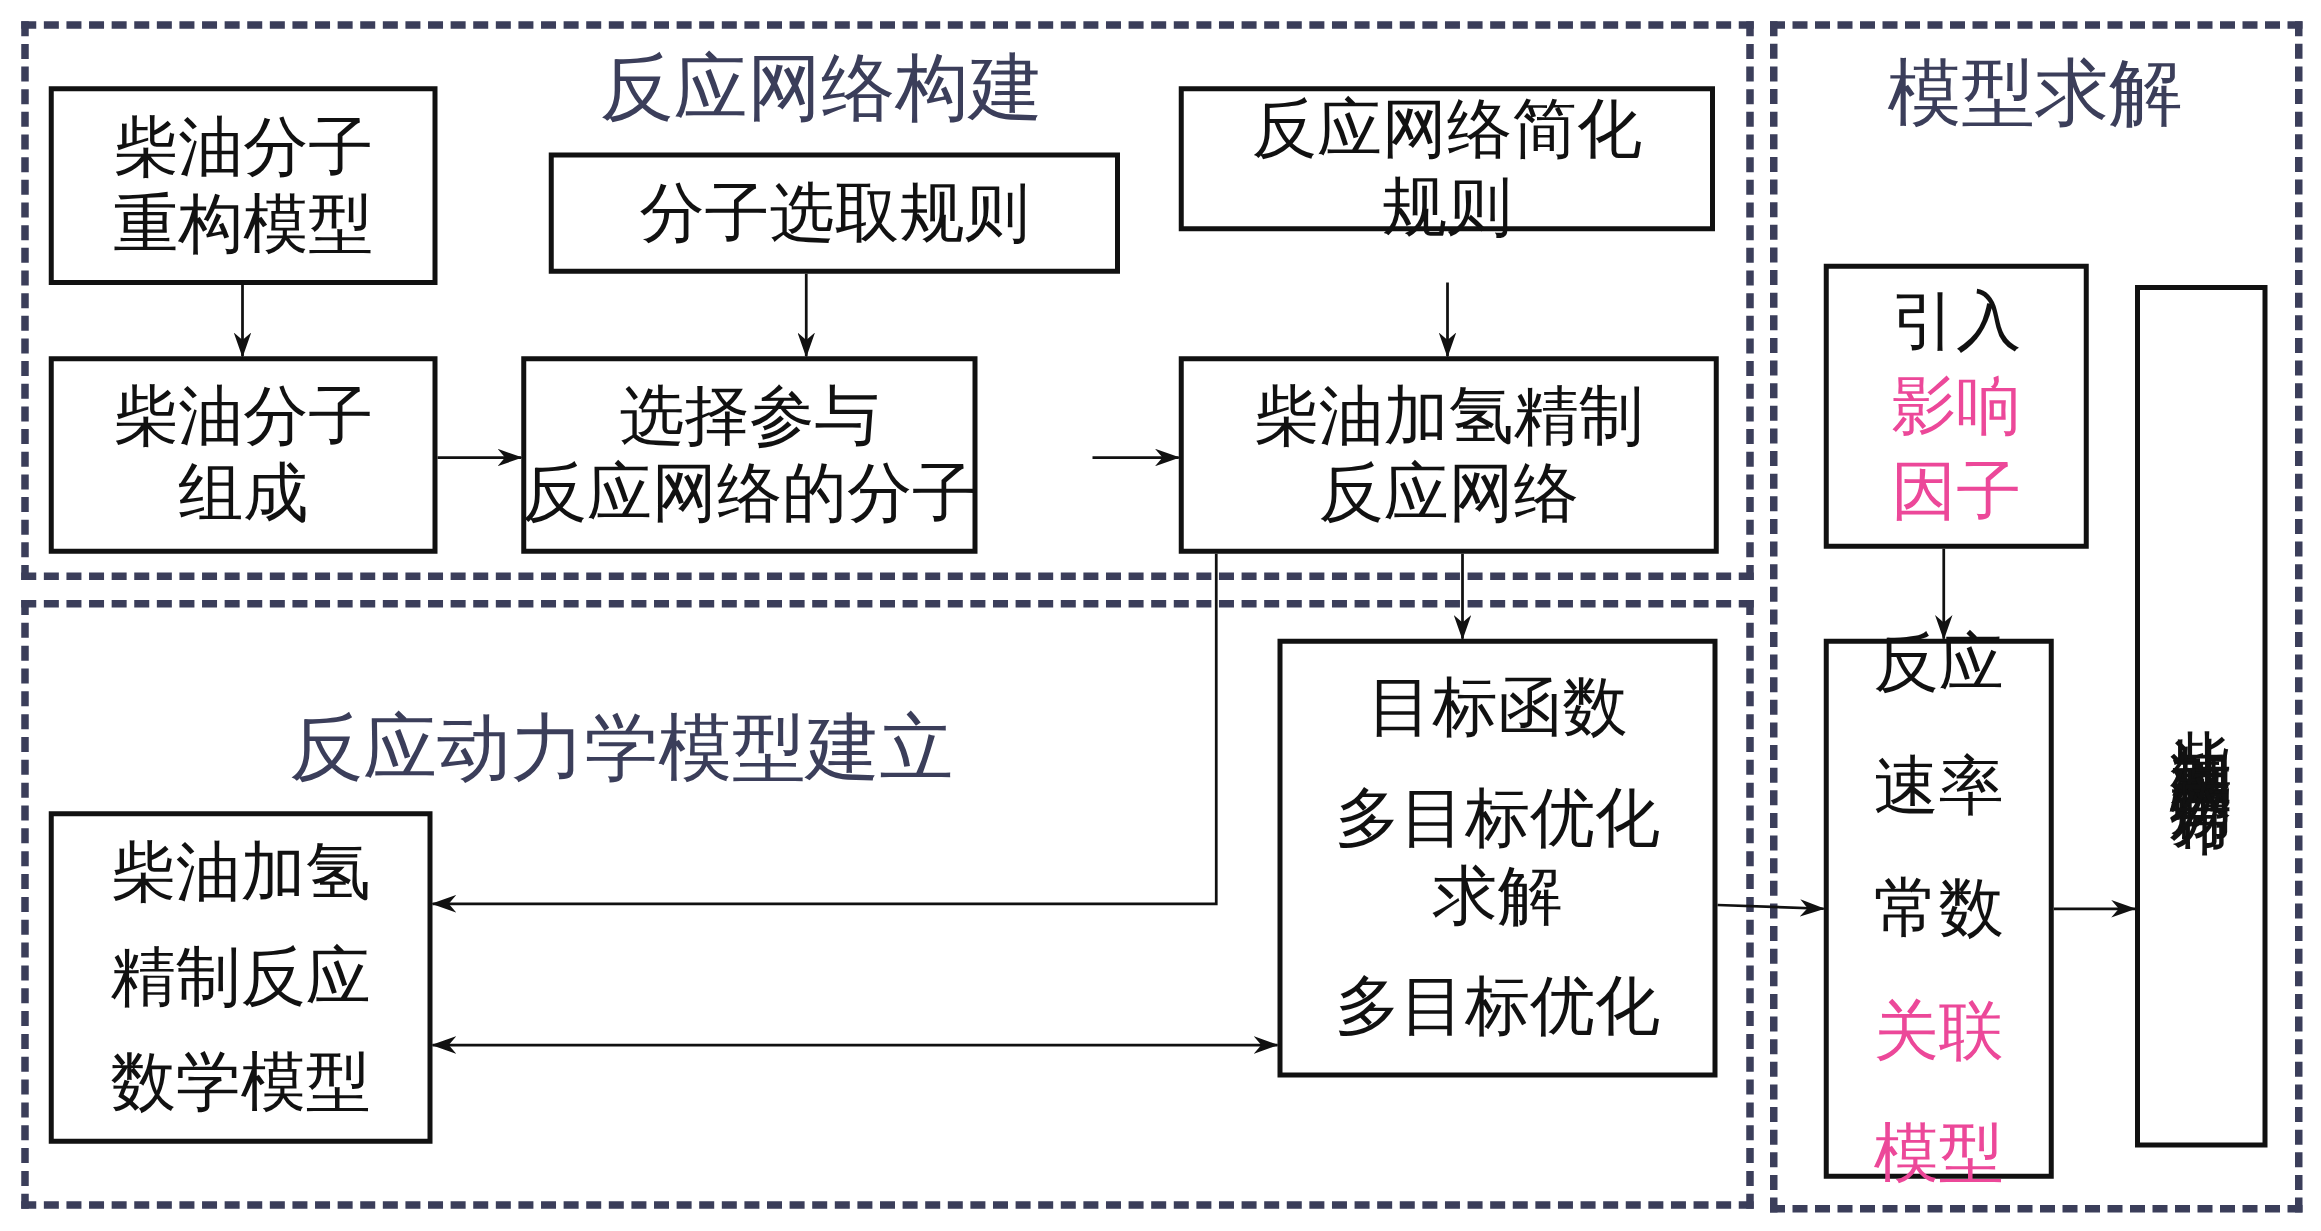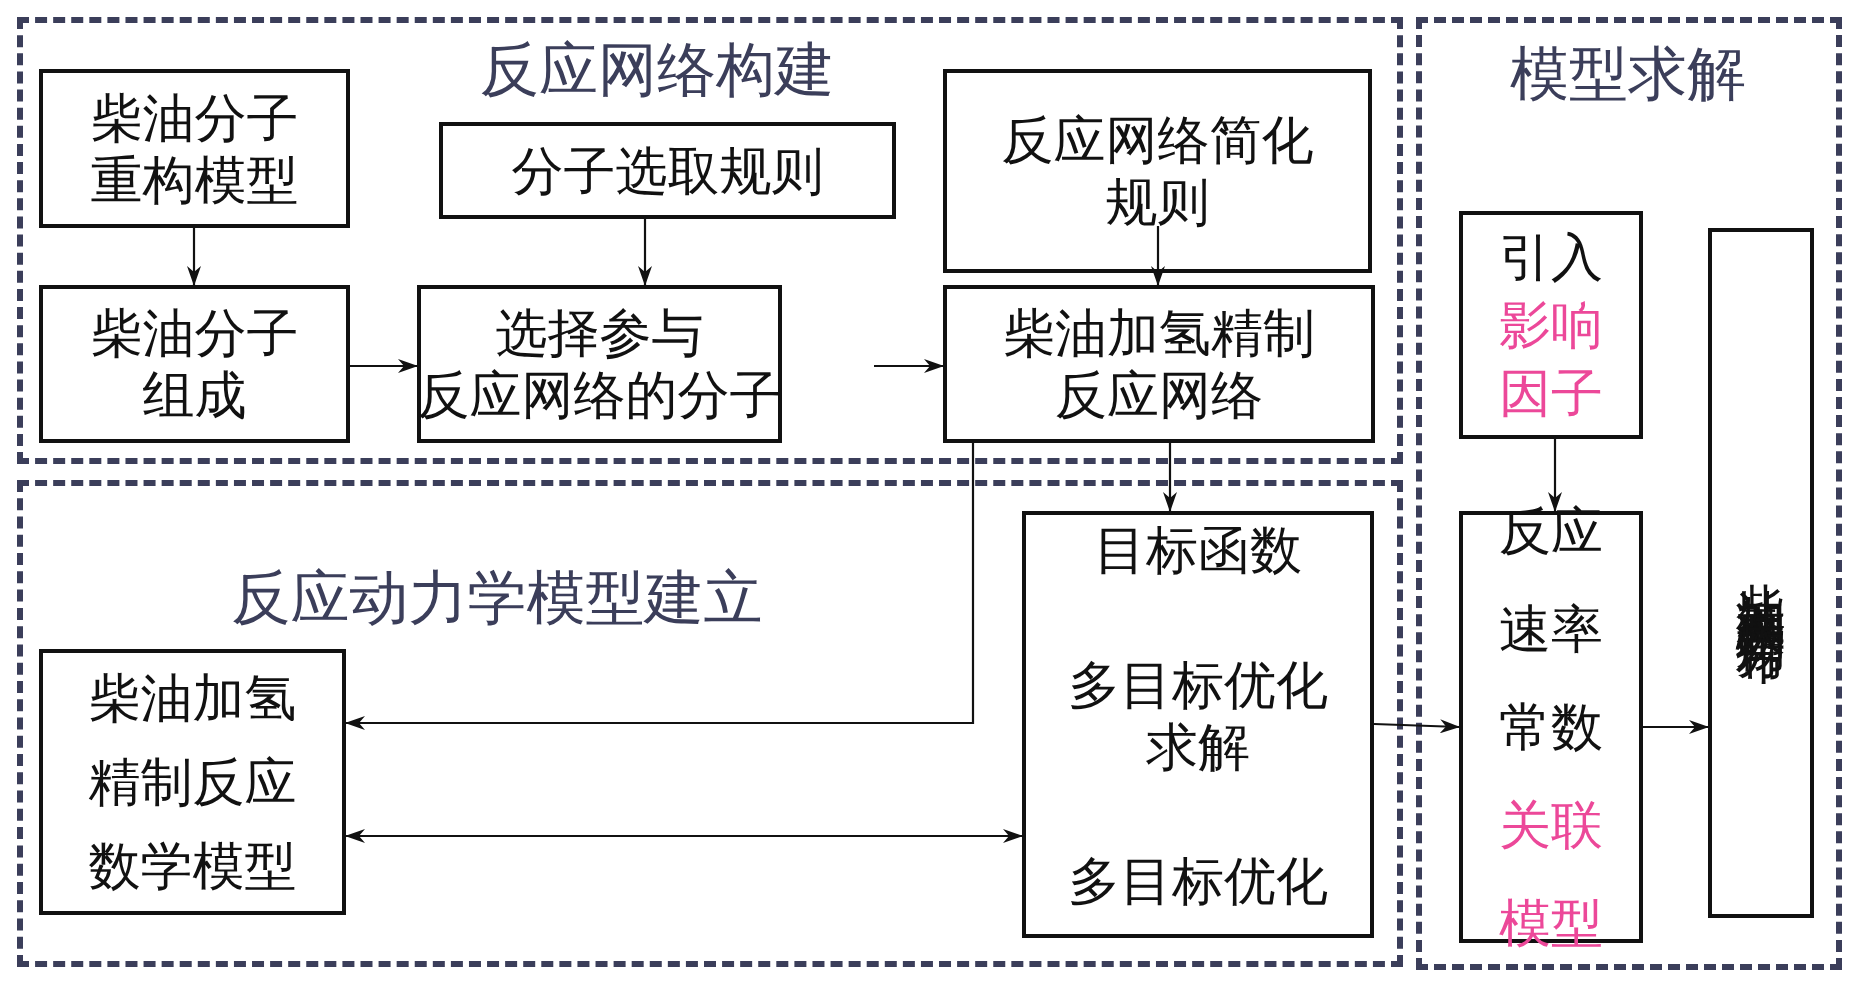--- a/index.html
+++ b/index.html
@@ -27,21 +27,21 @@
 <div class="title" style="left:497px;top:568px;">反应动力学模型建立</div>
 <div class="title" style="left:1628px;top:44px;">模型求解</div>
 
 <div class="box" style="left:39px;top:69px;width:311px;height:159px;">
   <div class="txt">柴油分子</div>
   <div class="txt">重构模型</div>
 </div>
 <div class="box" style="left:439px;top:122px;width:457px;height:97px;">
   <div class="txt">分子选取规则</div>
 </div>
-<div class="box" style="left:943px;top:69px;width:429px;height:204px;">
+<div class="box" style="left:943px;top:69px;width:429px;height:116px;justify-content:space-between;">
   <div class="txt">反应网络简化</div>
   <div class="txt">规则</div>
 </div>
 <div class="box" style="left:39px;top:285px;width:311px;height:158px;">
   <div class="txt">柴油分子</div>
   <div class="txt">组成</div>
 </div>
 <div class="box" style="left:417px;top:285px;width:365px;height:158px;">
   <div class="txt">选择参与</div>
   <div class="txt">反应网络的分子</div>
@@ -49,30 +49,30 @@
 <div class="box" style="left:943px;top:285px;width:432px;height:158px;">
   <div class="txt">柴油加氢精制</div>
   <div class="txt">反应网络</div>
 </div>
 
 <div class="box" style="left:39px;top:649px;width:307px;height:266px;">
   <div class="txt" style="line-height:84px;">柴油加氢</div>
   <div class="txt" style="line-height:84px;">精制反应</div>
   <div class="txt" style="line-height:84px;">数学模型</div>
 </div>
-<div class="box" style="left:1022px;top:511px;width:352px;height:427px;justify-content:space-between;padding:4px 0 22px;">
+<div class="box" style="left:1022px;top:511px;width:352px;height:351px;justify-content:space-between;padding:20px 0 22px;">
   <div class="txt">目标函数</div>
   <div>
     <div class="txt">多目标优化</div>
     <div class="txt">求解</div>
   </div>
   <div class="txt">多目标优化</div>
 </div>
 
-<div class="box" style="left:1459px;top:211px;width:184px;height:228px;">
+<div class="box" style="left:1459px;top:211px;width:212px;height:228px;">
   <div class="txt" style="line-height:68px;">引入</div>
   <div class="txt red" style="line-height:68px;">影响</div>
   <div class="txt red" style="line-height:68px;">因子</div>
 </div>
 <div class="box" style="left:1459px;top:511px;width:184px;height:432px;gap:21px;">
   <div class="txt" style="line-height:77px;">反应</div>
   <div class="txt" style="line-height:77px;">速率</div>
   <div class="txt" style="line-height:77px;">常数</div>
   <div class="txt red" style="line-height:77px;">关联</div>
   <div class="txt red" style="line-height:77px;">模型</div>

